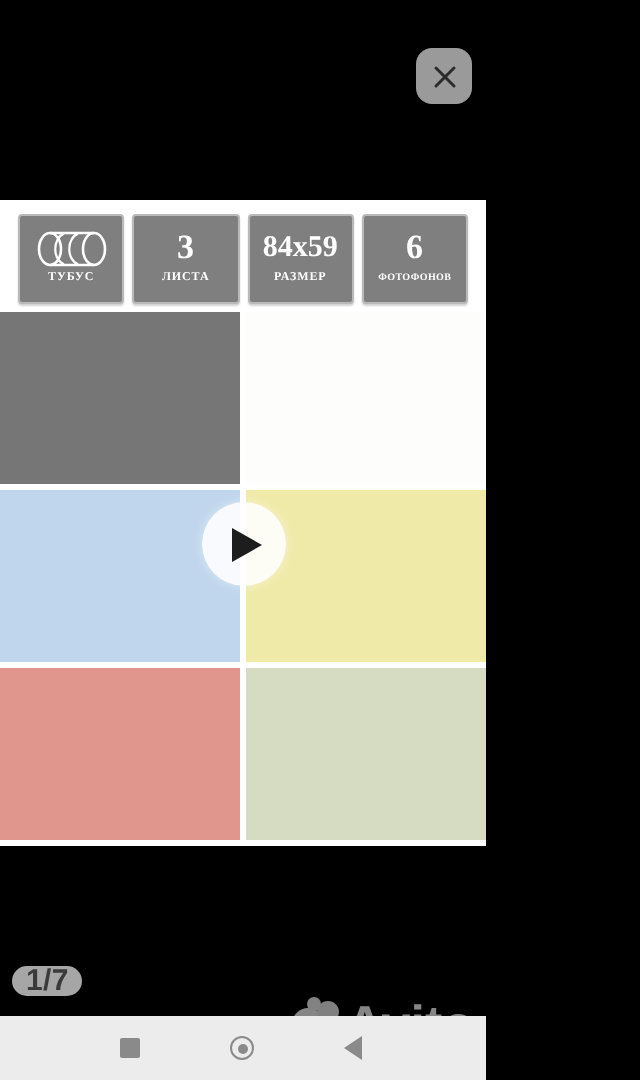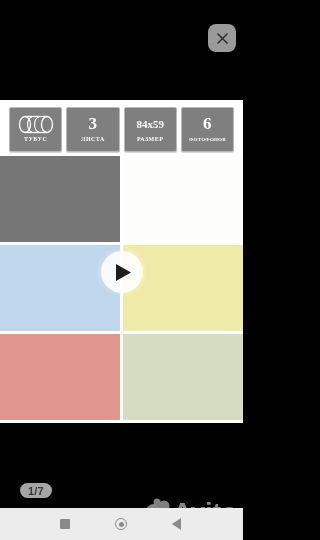--- a/index.html
+++ b/index.html
@@ -71,21 +71,21 @@
     box-shadow:0 1px 1px rgba(0,0,0,0.18);
   }
   .badge-value {
     font-size:17px;
     font-weight:bold;
     line-height:20px;
     font-family:"Liberation Serif", serif;
     letter-spacing:0.3px;
   }
   .badge-value.small {
-    font-size:11px;
+    font-size:15px;
     letter-spacing:0px;
   }
   .badge-label {
     font-size:6px;
     font-weight:bold;
     line-height:9px;
     letter-spacing:0.45px;
     font-family:"Liberation Serif", serif;
     margin-top:1px;
   }
@@ -115,27 +115,27 @@
     background:rgba(255,255,255,0.88);
     display:flex; align-items:center; justify-content:center;
     cursor:pointer;
     box-shadow:0 0 6px rgba(255,255,255,0.45);
   }
   #play-button svg { display:block; margin-left:3px; }
 
   
   #page-counter {
     position:absolute;
-    left:20px; top:483px;
+    left:6px; top:483px;
     min-width:32px; height:15px;
     padding:0 7px;
     border-radius:9px;
     background:#a6a6a6;
     color:#3a3a3a;
-    font-size:11px;
+    font-size:15px;
     font-weight:bold;
     display:flex; align-items:center; justify-content:center;
     letter-spacing:0.2px;
   }
 
   
   #watermark {
     position:absolute;
     left:145px; top:494px;
     width:100px; height:32px;

